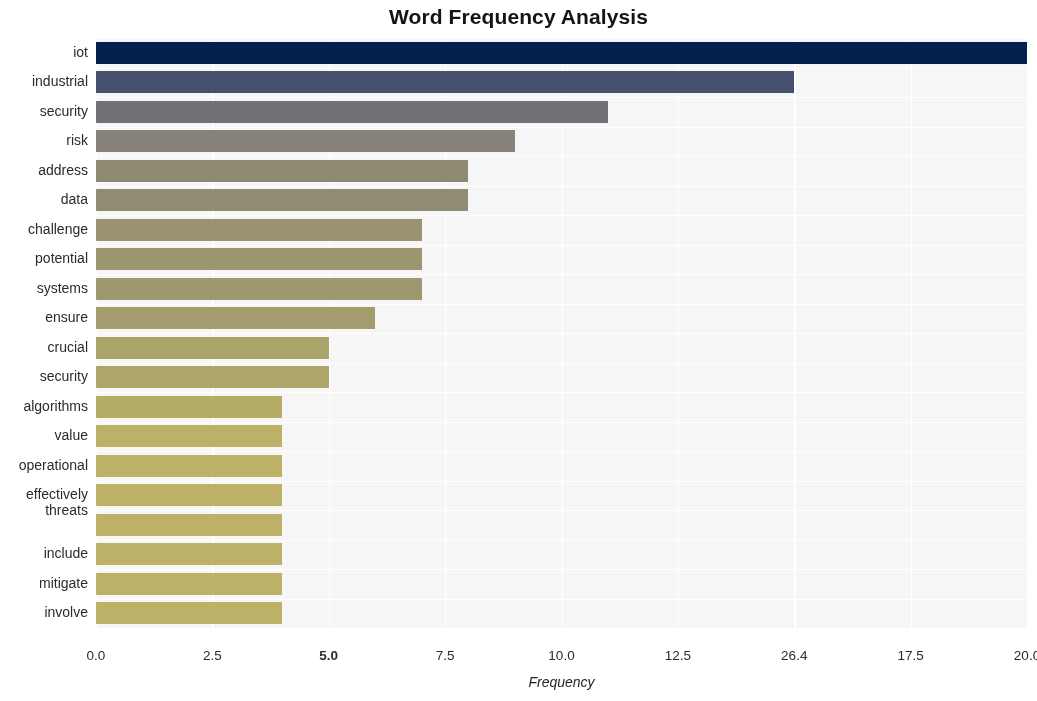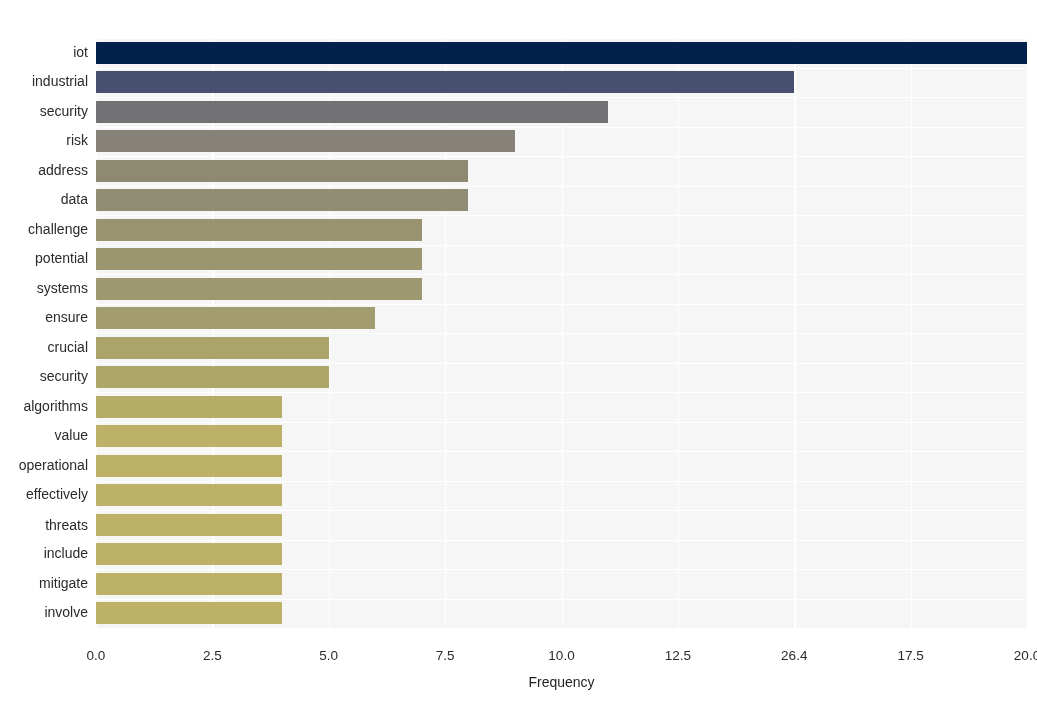--- a/index.html
+++ b/index.html
@@ -98,46 +98,48 @@
     white-space: nowrap;
   }
   .xaxis-label {
     position: absolute;
     left: 96px;
     top: 674px;
     width: 931px;
     text-align: center;
     font-size: 14px;
     color: #1f1f1f;
+    font-style: italic;
   }
 </style>
 </head>
 <body>
 
 <div class="figure">
 
+  <div class="chart-title">Word Frequency Analysis</div>
 
   <div class="ylabels">
       <div class="ylabel" style="top: 5.75px;">iot</div>
       <div class="ylabel" style="top: 35.25px;">industrial</div>
       <div class="ylabel" style="top: 64.75px;">security</div>
       <div class="ylabel" style="top: 94.25px;">risk</div>
       <div class="ylabel" style="top: 123.75px;">address</div>
       <div class="ylabel" style="top: 153.25px;">data</div>
       <div class="ylabel" style="top: 182.75px;">challenge</div>
       <div class="ylabel" style="top: 212.25px;">potential</div>
       <div class="ylabel" style="top: 241.75px;">systems</div>
       <div class="ylabel" style="top: 271.25px;">ensure</div>
       <div class="ylabel" style="top: 300.75px;">crucial</div>
       <div class="ylabel" style="top: 330.25px;">security</div>
       <div class="ylabel" style="top: 359.75px;">algorithms</div>
       <div class="ylabel" style="top: 389.25px;">value</div>
       <div class="ylabel" style="top: 418.75px; margin-left: 25px;">operational</div>
       <div class="ylabel" style="top: 448.25px;">effectively</div>
-      <div class="ylabel" style="top: 479px;">threats</div>
+      <div class="ylabel" style="top: 464px;">threats</div>
       <div class="ylabel" style="top: 507.25px;">include</div>
       <div class="ylabel" style="top: 536.75px;">mitigate</div>
       <div class="ylabel" style="top: 566.25px;">involve</div>
     </div>
 
   <div class="plot-area">
     <div class="gridlines">
         <div class="gridline-v" style="left: 0px;"></div>
         <div class="gridline-v" style="left: 116.375px;"></div>
         <div class="gridline-v" style="left: 232.75px;"></div>
@@ -229,21 +231,21 @@
         </div>
         <div class="bar-row" style="top: 564.335px; height: 21.83px;">
           <div class="bar" style="width: 186.2px; background: rgb(188, 177, 103);"></div>
         </div>
       </div>
   </div>
 
   <div class="xticks">
       <div class="xtick" style="left: 0px;">0.0</div>
       <div class="xtick" style="left: 116.375px;">2.5</div>
-      <div class="xtick" style="left: 232.75px;">5.0</div>
+      <div class="xtick" style="left: 232.75px; font-weight: bold;">5.0</div>
       <div class="xtick" style="left: 349.125px;">7.5</div>
       <div class="xtick" style="left: 465.5px;">10.0</div>
       <div class="xtick" style="left: 581.875px;">12.5</div>
       <div class="xtick" style="left: 698.25px;">26.4</div>
       <div class="xtick" style="left: 814.625px;">17.5</div>
       <div class="xtick" style="left: 931px;">20.0</div>
     </div>
 
   <div class="xaxis-label">Frequency</div>
 

